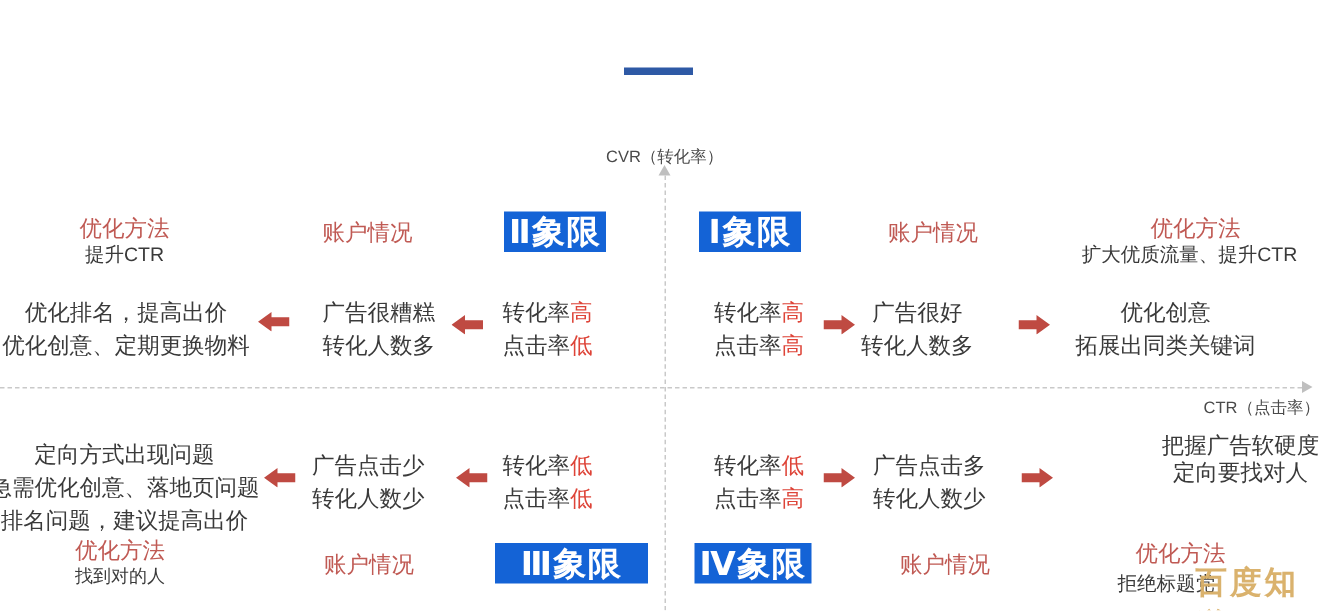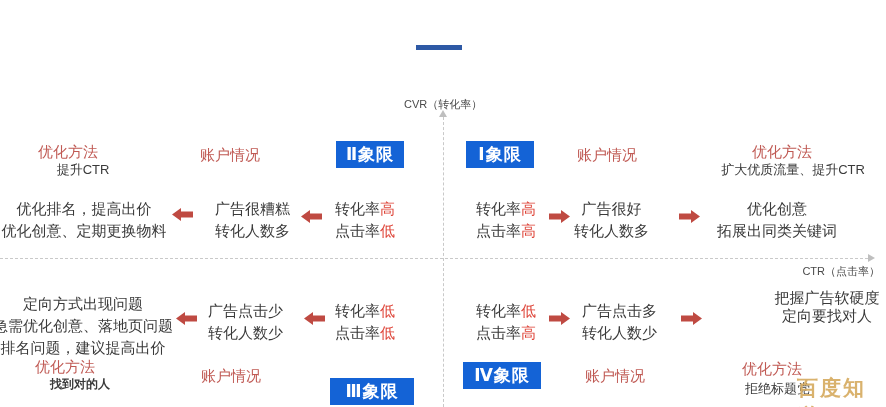--- a/index.html
+++ b/index.html
@@ -1,21 +1,21 @@
 <!DOCTYPE html>
 <html><head>
 <meta charset="utf-8">
 <style>
   html,body{margin:0;padding:0;background:#ffffff;}
   .stage{position:relative;width:886px;height:407px;overflow:hidden;background:#fff;
          font-family:"Liberation Sans","DejaVu Sans",sans-serif;}
   .abs{position:absolute;}
-  .red{color:#c05a54;font-size:15px;text-align:left;}
+  .red{color:#c05a54;font-size:15px;text-align:center;}
   .note{font-size:13px;color:#3a3a3a;text-align:center;}
-  .badge{position:absolute;background:#1463d6;color:#ffffff;font-weight:bold;font-size:17px;
+  .badge{position:absolute;background:#1463d6;color:#ffffff;font-weight:bold;font-size:22px;
          display:flex;align-items:center;justify-content:center;letter-spacing:1px;}
   .txt{position:absolute;font-size:15px;color:#3a3a3a;line-height:22px;text-align:center;}
   .em{color:#de4438;}
   .dash-v{position:absolute;border-left:1px dashed #c9c9c9;width:0;}
   .dash-h{position:absolute;border-top:1px dashed #c9c9c9;height:0;}
   .axis-label{position:absolute;font-size:11px;color:#4a4a4a;}
   .arrow{position:absolute;width:21px;height:13px;}
   .watermark{position:absolute;font-weight:bold;font-size:21px;color:#d8ae66;letter-spacing:2px;opacity:.95;}
 </style>
 </head>
@@ -112,23 +112,23 @@
   </div>
   <svg class="arrow" style="left:681px;top:312px;" viewBox="0 0 21 13">
       <path d="M21 6.5 L12 0 L12 3.5 L0 3.5 L0 9.5 L12 9.5 L12 13 Z" fill="#bf4a42"></path>
     </svg>
   <div class="txt" style="left:744px;top:289px;width:166px;line-height:18px;">
     <div>把握广告软硬度</div>
     <div>定向要找对人</div>
   </div>
 
   <div class="abs red" style="left:35px;top:358px;width:90px;">优化方法</div>
-  <div class="abs note" style="left:35px;top:376px;width:90px;font-size:12px;font-weight:bold;">找到对的人</div>
+  <div class="abs note" style="left:35px;top:376px;width:90px;font-size:12px;">找到对的人</div>
   <div class="abs red" style="left:201px;top:367px;width:90px;">账户情况</div>
-  <div class="badge" style="left:330px;top:362px;width:84px;height:27px;margin-top:16px;">Ⅲ象限</div>
+  <div class="badge" style="left:330px;top:362px;width:102px;height:27px;">Ⅲ象限</div>
   <div class="badge" style="left:463px;top:362px;width:78px;height:27px;">Ⅳ象限</div>
   <div class="abs red" style="left:585px;top:367px;width:90px;">账户情况</div>
   <div class="abs red" style="left:742px;top:360px;width:90px;">优化方法</div>
   <div class="abs note" style="left:745px;top:380px;width:110px;text-align:left;">拒绝标题党</div>
 
   <div class="watermark" style="left:797px;top:374px;">百度知道</div>
 
 </div>
 
 </body></html>

